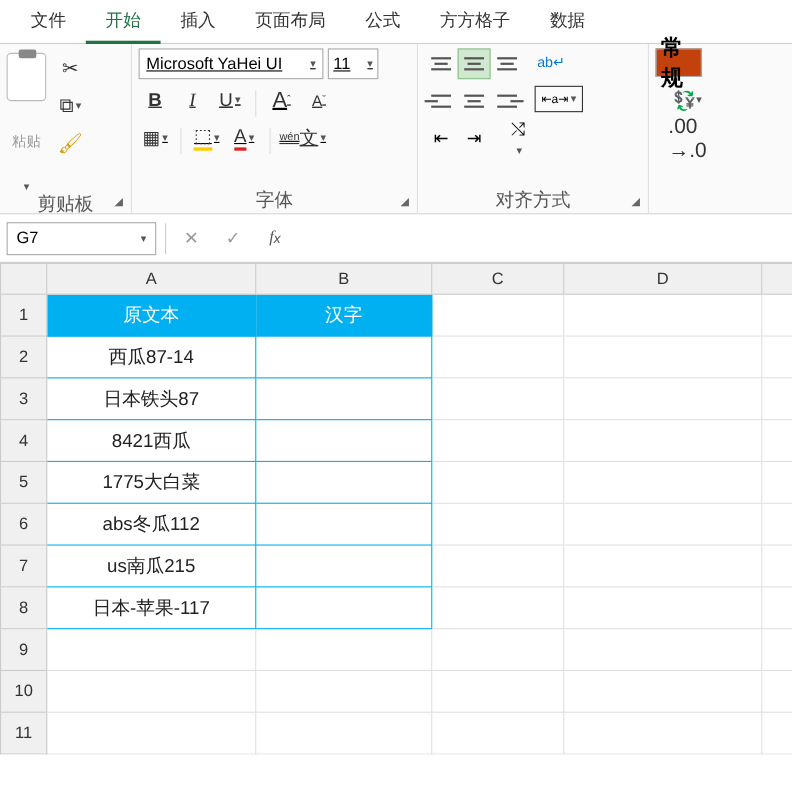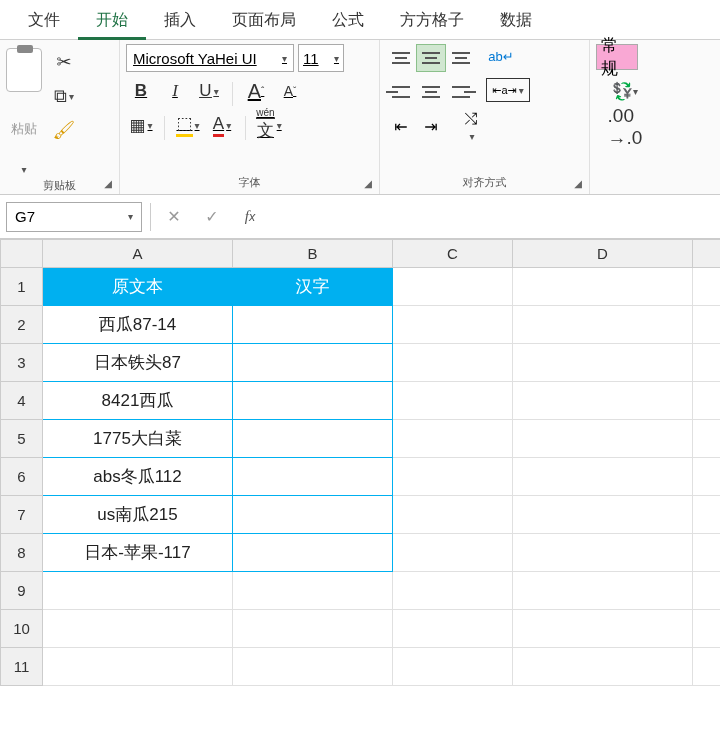--- a/index.html
+++ b/index.html
@@ -6,21 +6,21 @@
   body { background: #fff; width: 720px; overflow: hidden; }
   
   
   .tabs { display: flex; align-items: center; height: 40px; border-bottom: 1px solid #d0d0d0; padding: 0 10px; background: #fff; }
   .tab { padding: 0 18px; height: 40px; line-height: 40px; font-size: 16px; color: #333; cursor: pointer; }
   .tab.active { color: #217346; border-bottom: 3px solid #217346; font-weight: 500; }
   
   
   .ribbon { display: flex; height: 155px; border-bottom: 1px solid #ccc; background: #fafafa; }
   .group { display: flex; flex-direction: column; border-right: 1px solid #e0e0e0; padding: 4px 6px 2px; position: relative; }
-  .group-label { text-align: center; font-size: 11px; color: #555; height: 20px; line-height: 20px; margin-top: auto; }
+  .group-label { text-align: center; font-size: 17px; color: #555; height: 20px; line-height: 20px; margin-top: auto; }
   .group-body { flex: 1; display: flex; align-items: flex-start; gap: 6px; padding-top: 4px; }
   .group-launcher { position: absolute; bottom: 3px; right: 4px; width: 14px; height: 14px; font-size: 10px; color: #666; text-align: center; line-height: 14px; cursor: pointer; }
   
   .clip-left { display: flex; flex-direction: column; align-items: center; justify-content: flex-start; gap: 24px; }
   .paste-icon { width: 36px; height: 44px; border: 1px solid #bbb; border-radius: 4px; position: relative; background: #fff; }
   .paste-icon::before { content: ''; position: absolute; top: -4px; left: 10px; width: 16px; height: 8px; background: #888; border-radius: 2px; }
   .paste-label { font-size: 13px; color: #999; margin-top: 4px; }
   .clip-right { display: flex; flex-direction: column; gap: 6px; justify-content: flex-start; }
   .mini-btn { width: 32px; height: 28px; display: flex; align-items: center; justify-content: center; color: #333; font-size: 18px; cursor: pointer; }
   
@@ -43,21 +43,21 @@
   .align-body { display: flex; flex-direction: column; gap: 6px; }
   .align-row { display: flex; gap: 0; }
   .al-btn { width: 30px; height: 28px; display: flex; flex-direction: column; justify-content: center; align-items: center; gap: 3px; cursor: pointer; }
   .al-btn .bar { width: 18px; height: 2px; background: #555; }
   .al-btn .bar.short { width: 12px; }
   .al-btn.sel { background: #d0e7d0; border: 1px solid #8bc08b; }
   .wrap-icon { width: 30px; height: 24px; display: flex; align-items: center; justify-content: center; font-size: 13px; cursor: pointer; text-align: right; }
   .merge-icon { width: 44px; height: 24px; border: 1px solid #333; display: flex; align-items: center; justify-content: center; font-size: 11px; cursor: pointer; }
   
   .num-body { display: flex; flex-direction: column; gap: 6px; }
-  .num-combo { border: 1px solid #aaa; background: #f9a8d4; height: 26px; width: 42px; padding: 0 4px; font-size: 17px; display: flex; align-items: center; cursor: pointer; }
+  .num-combo { border: 1px solid #aaa; background: #c2410c; height: 26px; width: 42px; padding: 0 4px; font-size: 20px; display: flex; align-items: center; cursor: pointer; font-weight: bold; }
   
   
   .f-area { display: flex; align-items: center; height: 44px; padding: 6px 6px; gap: 8px; border-bottom: 1px solid #ccc; background: #fff; }
   .namebox { width: 136px; height: 30px; border: 1px solid #aaa; background: #fff; display: flex; align-items: center; justify-content: space-between; padding: 0 8px; font-size: 15px; cursor: text; }
   .f-sep { width: 1px; height: 28px; background: #ccc; }
   .f-btn { width: 30px; height: 28px; display: flex; align-items: center; justify-content: center; color: #999; font-size: 16px; cursor: pointer; }
   .fx { font-style: italic; font-family: serif; font-size: 15px; color: #555; }
   .f-input { flex: 1; height: 28px; padding: 0 6px; font-size: 15px; border: none; outline: none; }
   
   
@@ -140,21 +140,21 @@
         <div class="fmt-btn">
             <span class="underline-yellow">⬚</span>
             <span class="dd" style="margin-left:2px">▾</span>
           </div>
         <div class="fmt-btn">
             <span class="underline-red">A</span>
             <span class="dd" style="margin-left:2px">▾</span>
           </div>
         <div class="sep"></div>
         <div class="fmt-btn">
-          <div style="display:flex;flex-direction:column;align-items:center">
+          <div style="display:flex;flex-direction:row;align-items:center">
               <span class="wen">wén</span>
               <span>文</span>
             </div>
           <span class="dd" style="margin-left:2px">▾</span>
         </div>
       </div>
     </div>
     <div class="group-label">字体</div>
     <div class="group-launcher">◢</div>
   </div>

